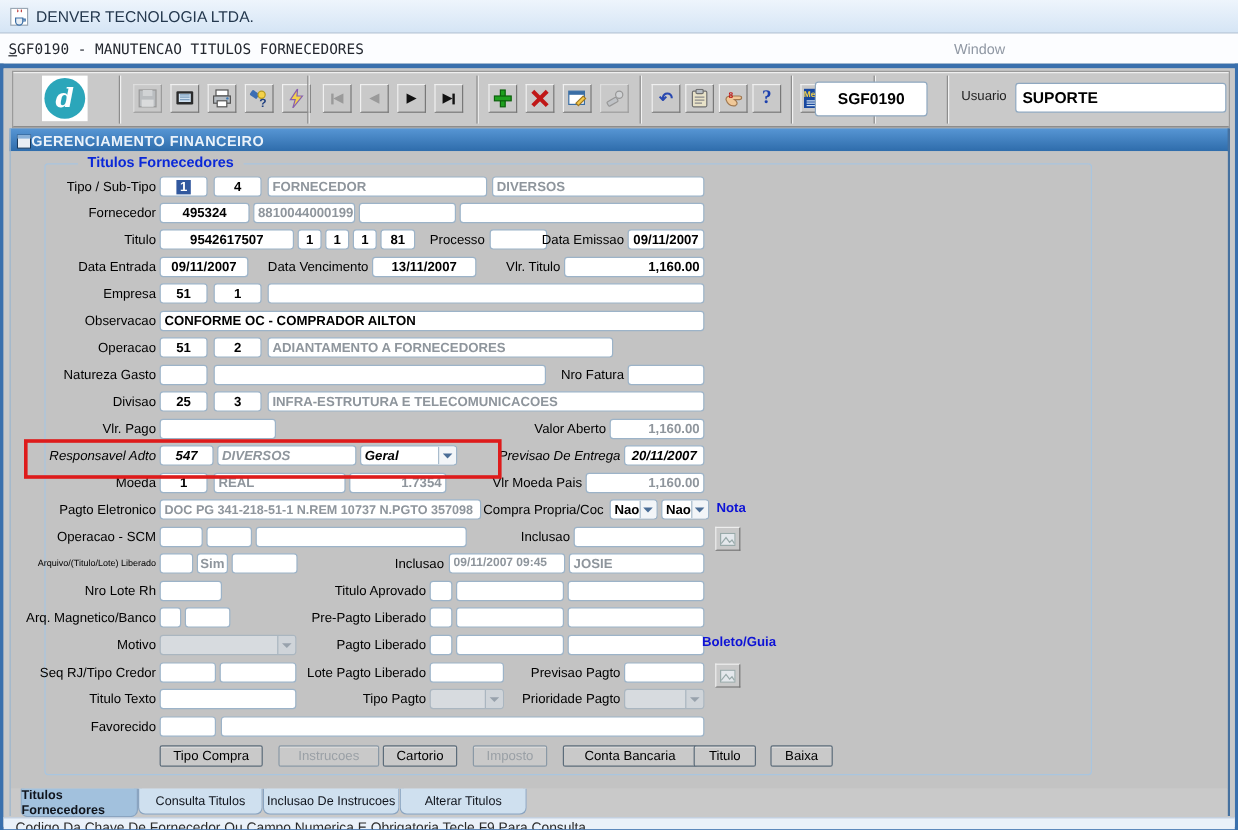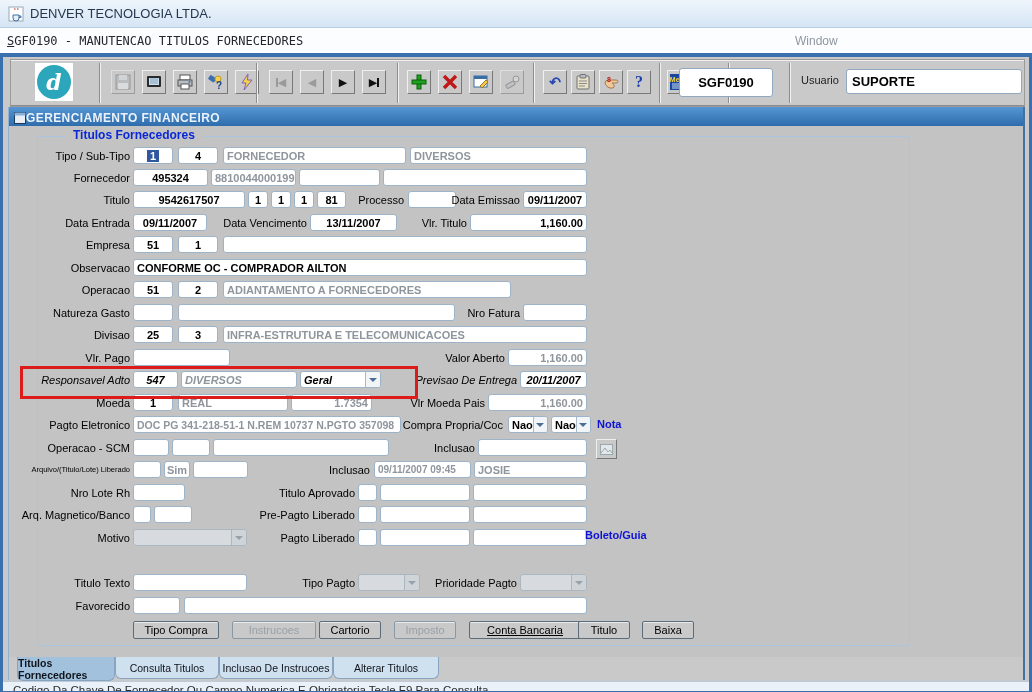--- a/index.html
+++ b/index.html
@@ -424,20 +424,35 @@
           <span class="ddtri"></span>
         </span>
     </div>
     <div class="lbl" style="left:246px;width:100px;">Pagto Liberado</div>
     <div class="fld" style="left:349px;width:19px;"></div>
     <div class="fld" style="left:371px;width:90px;"></div>
     <div class="fld" style="left:464px;width:114px;"></div>
     <div class="blink" style="left:576px;top:0;">Boleto/Guia</div>
   </div>
 
+  <div class="row" style="top:426px;">
+    <div class="lbl" style="left:0;width:121px;">Seq RJ/Tipo Credor</div>
+    <div class="fld" style="left:124px;width:47px;"></div>
+    <div class="fld" style="left:174px;width:64px;"></div>
+    <div class="lbl" style="left:241px;width:105px;">Lote Pagto Liberado</div>
+    <div class="fld" style="left:349px;width:62px;"></div>
+    <div class="lbl" style="left:426px;width:82px;">Previsao Pagto</div>
+    <div class="fld" style="left:511px;width:67px;"></div>
+    <div class="imgbtn" style="left:587px;top:1px;">
+      <svg width="13" height="11" viewBox="0 0 13 11">
+          <rect x="0.5" y="0.5" width="12" height="10" fill="#e4e8ec" stroke="#9aa"></rect>
+          <path d="M1 9 L5 4 L8 8 L10 6 L12 9" fill="none" stroke="#9aa"></path>
+        </svg>
+    </div>
+  </div>
 
   <div class="row" style="top:448px;">
     <div class="lbl" style="left:0;width:121px;">Titulo Texto</div>
     <div class="fld" style="left:124px;width:114px;"></div>
     <div class="lbl" style="left:246px;width:100px;">Tipo Pagto</div>
     <div class="fld dd ddd" style="left:349px;width:62px;">
       <span></span>
         <span class="ddarrowbox">
           <span class="ddtri"></span>
         </span>
@@ -455,21 +470,21 @@
     <div class="lbl" style="left:0;width:121px;">Favorecido</div>
     <div class="fld" style="left:124px;width:47px;"></div>
     <div class="fld" style="left:175px;width:403px;"></div>
   </div>
 
   <div class="row" style="top:495px;height:20px;">
     <div class="abtn" style="left:124px;width:86px;">Tipo Compra</div>
     <div class="abtn dis" style="left:223px;width:84px;">Instrucoes</div>
     <div class="abtn" style="left:310px;width:62px;">Cartorio</div>
     <div class="abtn dis" style="left:385px;width:62px;">Imposto</div>
-    <div class="abtn" style="left:460px;width:112px;text-decoration:underline;">Conta Bancaria</div>
+    <div class="abtn" style="left:460px;width:112px;">Conta Bancaria</div>
     <div class="abtn" style="left:569px;width:52px;">Titulo</div>
     <div class="abtn" style="left:633px;width:52px;">Baixa</div>
   </div>
 </div>
 
 <div id="tabbar" class="abs">
   <div class="tab active" style="left:8px;width:96px;">Titulos Fornecedores</div>
   <div class="tab" style="left:106px;width:102px;">Consulta Titulos</div>
   <div class="tab" style="left:210px;width:112px;">Inclusao De Instrucoes</div>
   <div class="tab" style="left:324px;width:104px;">Alterar Titulos</div>

